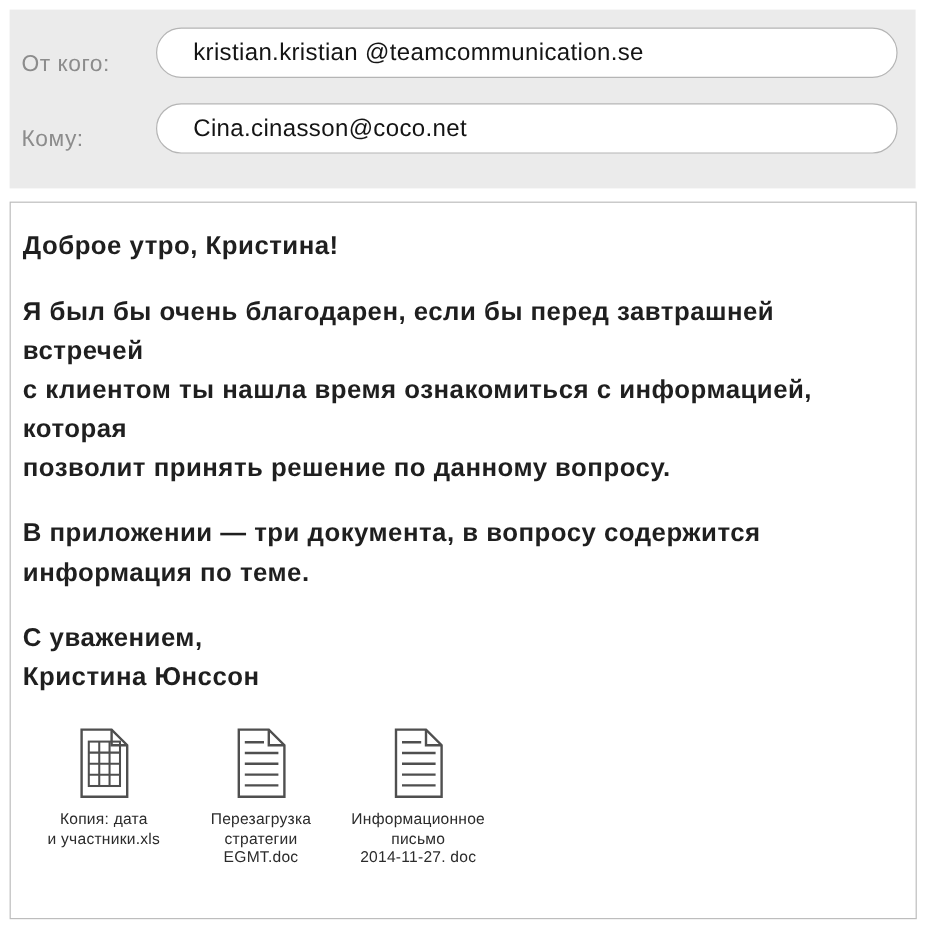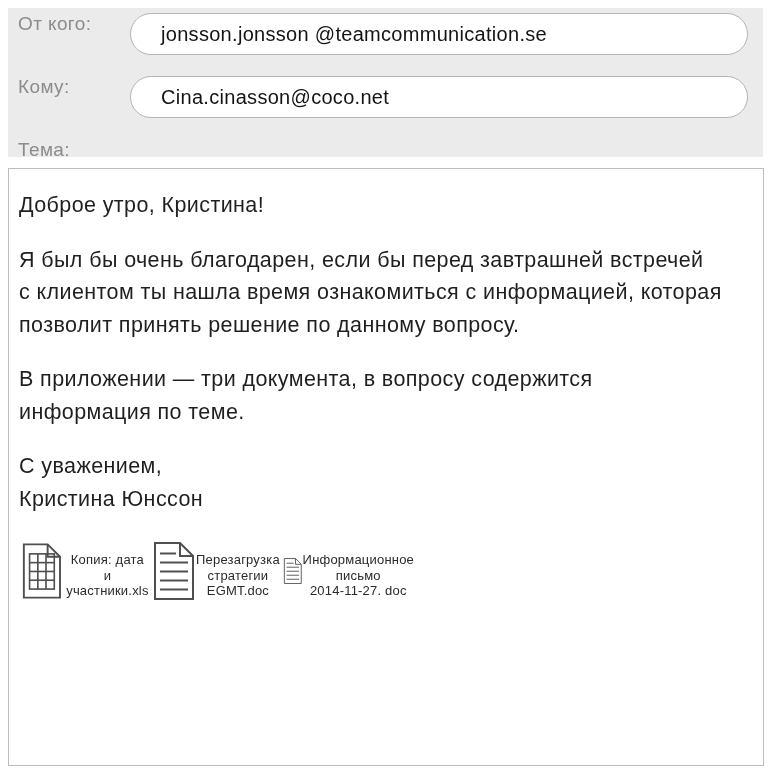--- a/index.html
+++ b/index.html
@@ -23,21 +23,21 @@
     position: absolute;
     left: 8px;
     top: 8px;
     width: 755px;
     height: 149px;
     background: #ebebeb;
     padding: 5px 15px 0 10px;
   }
   .field-row {
     display: flex;
-    align-items: flex-start;
+    align-items: flex-end;
     height: 52px;
     margin-bottom: 11px;
   }
   .field-label {
     width: 112px;
     flex: 0 0 112px;
     font-size: 19px;
     letter-spacing: 0.4px;
     color: #8c8c8c;
   }
@@ -70,33 +70,34 @@
     border: 1px solid #bdbdbd;
     padding: 20px 20px 0 10px;
   }
   .email-text p {
     margin: 0 0 22px 0;
     font-size: 21.5px;
     line-height: 32.5px;
     letter-spacing: 0.4px;
     white-space: pre-line;
     color: #1f1f1f;
+    font-weight: bold;
   }
 
   
   .attachments-row {
     display: flex;
     align-items: flex-start;
     margin-top: 26px;
     padding-left: 2px;
   }
   .attachment {
     width: 131px;
     display: flex;
-    flex-direction: row;
+    flex-direction: column;
     align-items: center;
     cursor: pointer;
   }
   .attachment .file-icon {
     width: 44px;
     height: 60px;
     display: block;
   }
   .attachment-label {
     margin-top: 9px;
@@ -111,21 +112,21 @@
 </head>
 <body>
 
 <div class="page">
 
   <div class="email-header">
 
     <div class="field-row">
       <span class="field-label">От кого:</span>
       <div class="field-pill">
-        <span class="field-value">jonsson.jonsson @teamcommunication.se</span>
+        <span class="field-value">kristian.kristian @teamcommunication.se</span>
       </div>
     </div>
 
     <div class="field-row">
       <span class="field-label">Кому:</span>
       <div class="field-pill">
         <span class="field-value">Cina.cinasson@coco.net</span>
       </div>
     </div>
 

